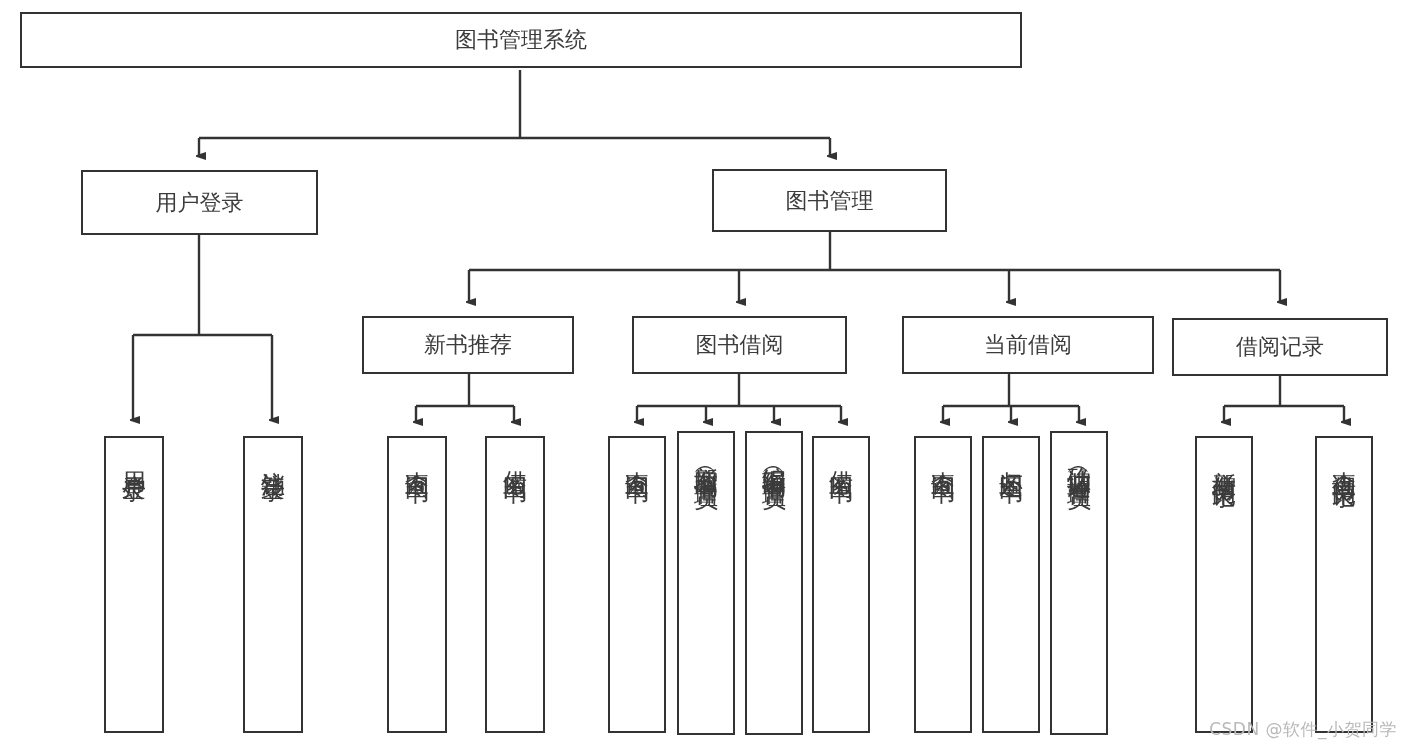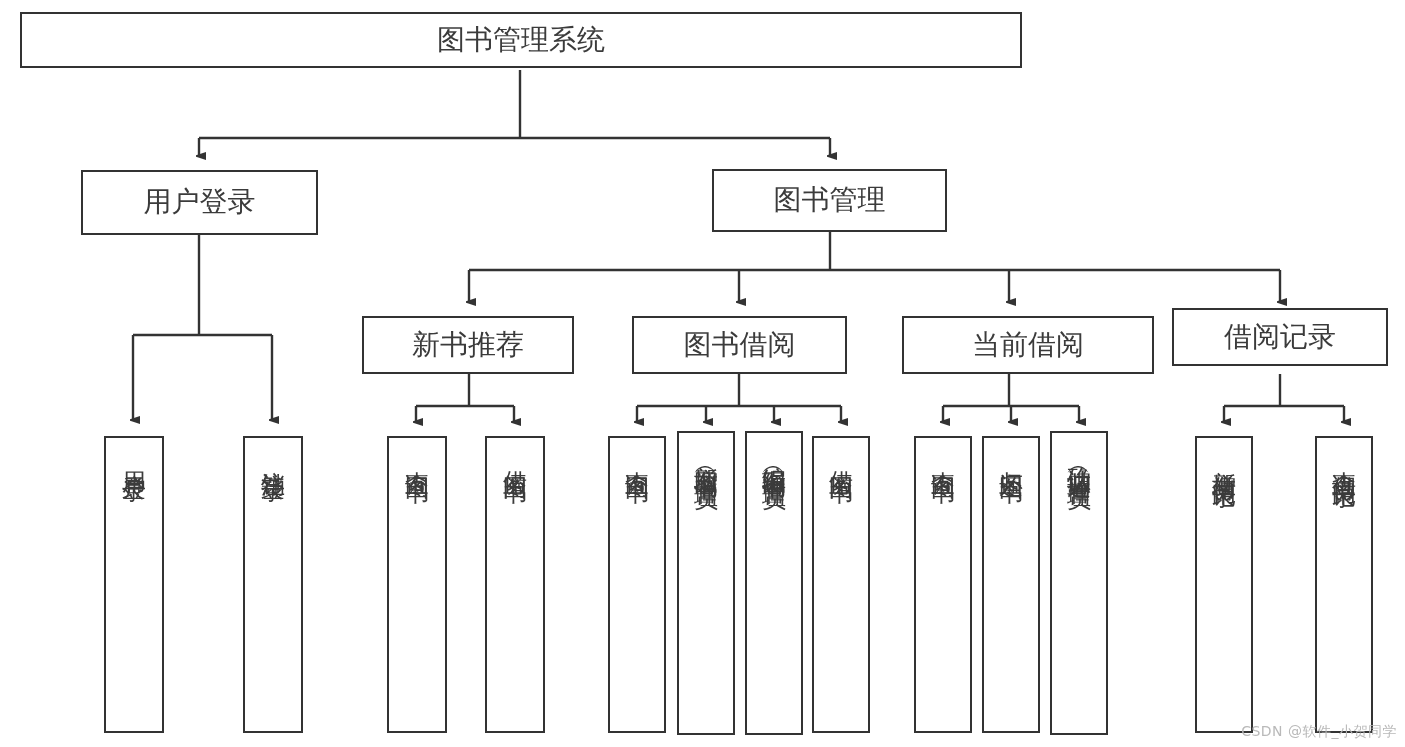--- a/index.html
+++ b/index.html
@@ -34,39 +34,39 @@
     align-items: center;
     justify-content: center;
     color: #3b3b3b;
   }
   .node .label {
     text-align: center;
     line-height: 1.15;
     white-space: nowrap;
   }
   .node.horiz .label {
-    font-size: 28px;
+    font-size: 22px;
   }
   .node.vert {
     align-items: flex-start;
     padding-top: 14px;
   }
   .node.vert .label {
     writing-mode: vertical-rl;
     text-orientation: upright;
     font-size: 24px;
     letter-spacing: 3px;
     line-height: 1;
     white-space: normal;
   }
   #watermark {
     position: absolute;
     right: 8px;
     bottom: 6px;
-    font-size: 14px;
+    font-size: 17px;
     color: #b9b9b9;
     letter-spacing: 0.5px;
     user-select: none;
   }
 </style>
 </head>
 <body>
 
 <div id="canvas">
 
@@ -133,21 +133,21 @@
 
   <div class="node horiz" style="left:362px; top:316px; width:212px; height:58px;">
     <span class="label">新书推荐</span>
   </div>
   <div class="node horiz" style="left:632px; top:316px; width:215px; height:58px;align-items:center;">
     <span class="label">图书借阅</span>
   </div>
   <div class="node horiz" style="left:902px; top:316px; width:252px; height:58px;">
     <span class="label">当前借阅</span>
   </div>
-  <div class="node horiz" style="left:1172px; top:308px; width:216px; height:58px;">
+  <div class="node horiz" style="left:1172px; top:318px; width:216px; height:58px;">
     <span class="label">借阅记录</span>
   </div>
 
   <div class="node vert" style="left:104px; top:436px; width:60px; height:297px;">
     <span class="label">用户登录</span>
   </div>
   <div class="node vert" style="left:243px; top:436px; width:60px; height:297px;">
     <span class="label">注销登录</span>
   </div>
 

